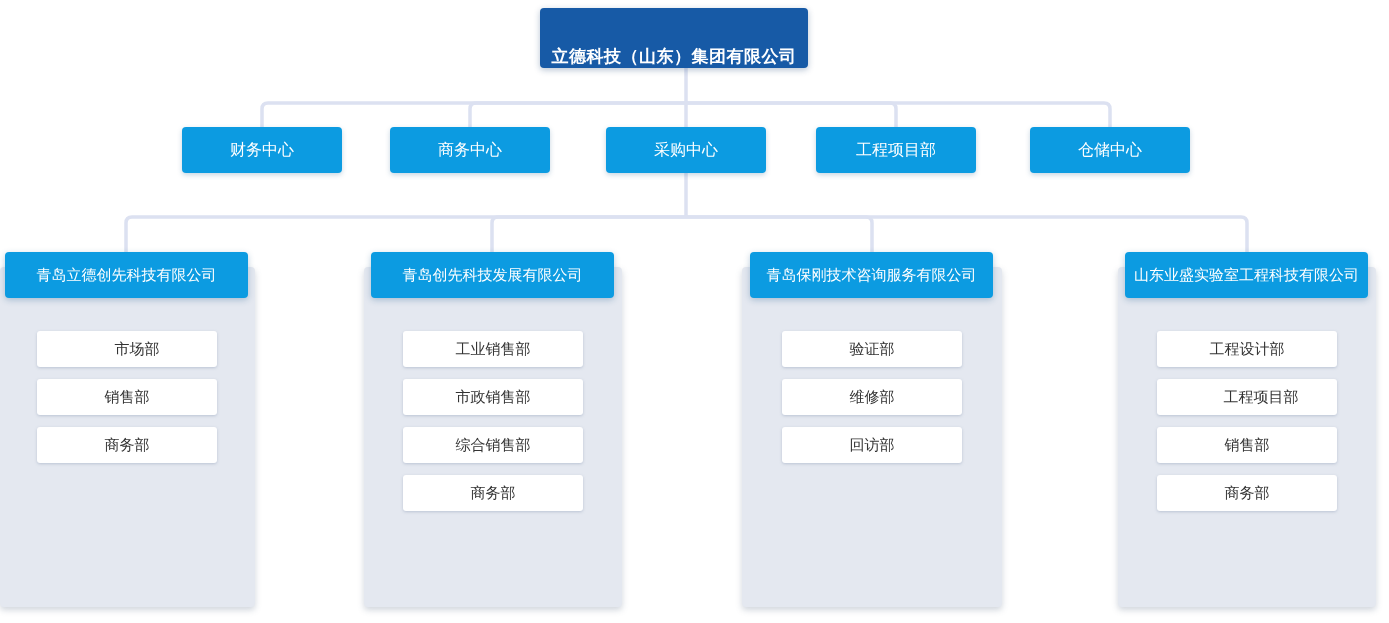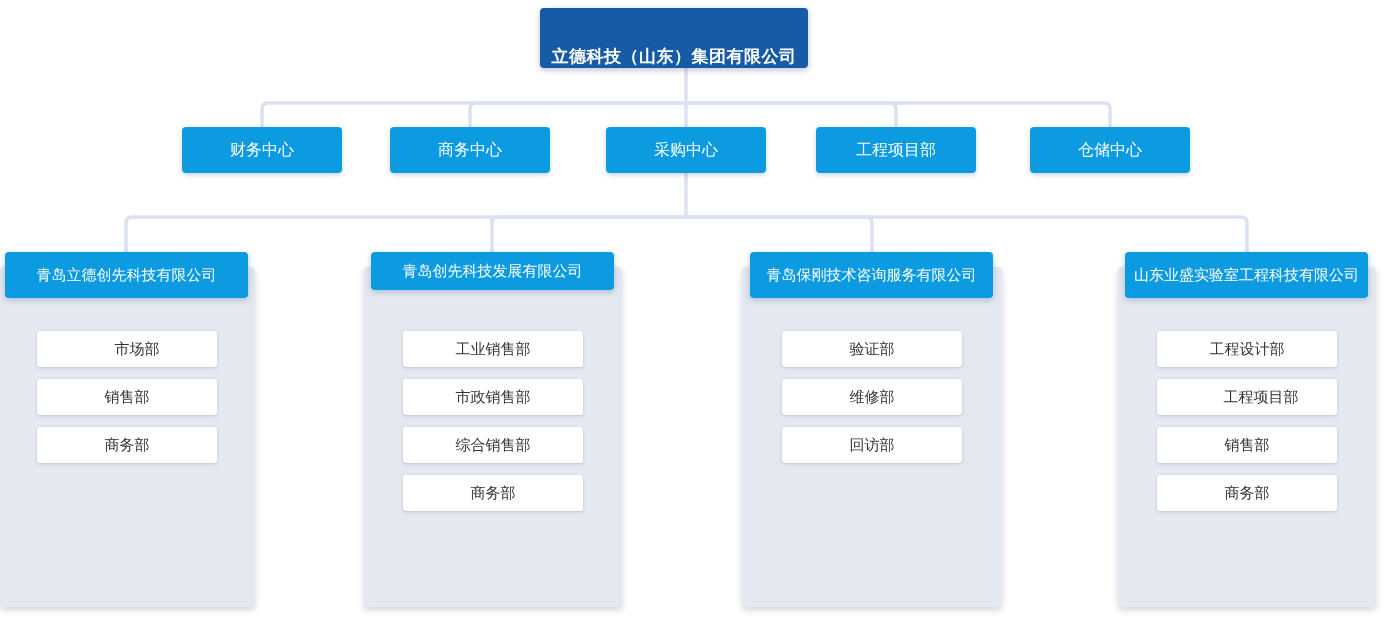--- a/index.html
+++ b/index.html
@@ -113,21 +113,21 @@
     <span>市场部</span>
   </div>
   <div class="dept" style="left:37px; top:379px;">
     <span>销售部</span>
   </div>
   <div class="dept" style="left:37px; top:427px;">
     <span>商务部</span>
   </div>
 
   <div class="panel" style="left:364px; width:258px;"></div>
-  <div class="node company-header" style="left:371px; top:252px; width:243px; height:38px;">
+  <div class="node company-header" style="left:371px; top:252px; width:243px; height:46px;">
     <span>青岛创先科技发展有限公司</span>
   </div>
   <div class="dept" style="left:403px; top:331px;">
     <span>工业销售部</span>
   </div>
   <div class="dept" style="left:403px; top:379px;">
     <span>市政销售部</span>
   </div>
   <div class="dept" style="left:403px; top:427px;">
     <span>综合销售部</span>

